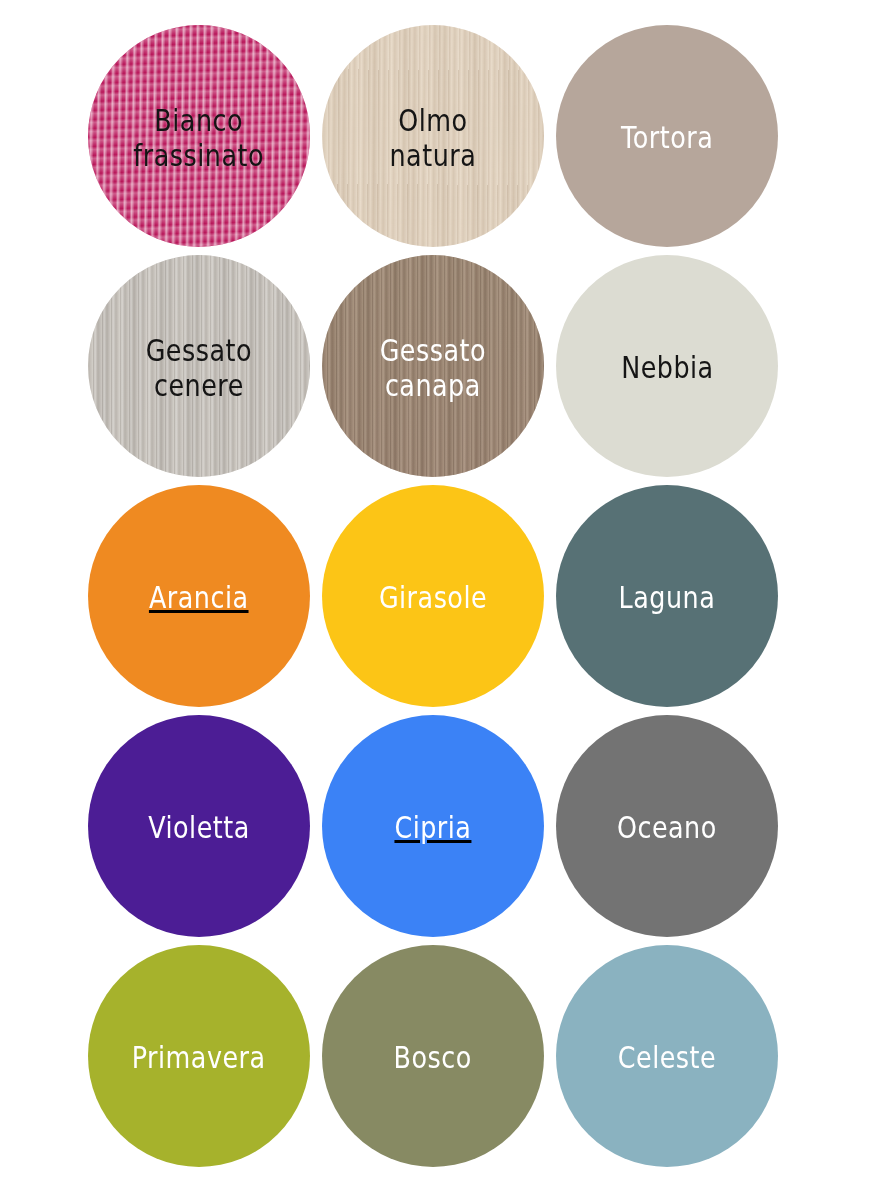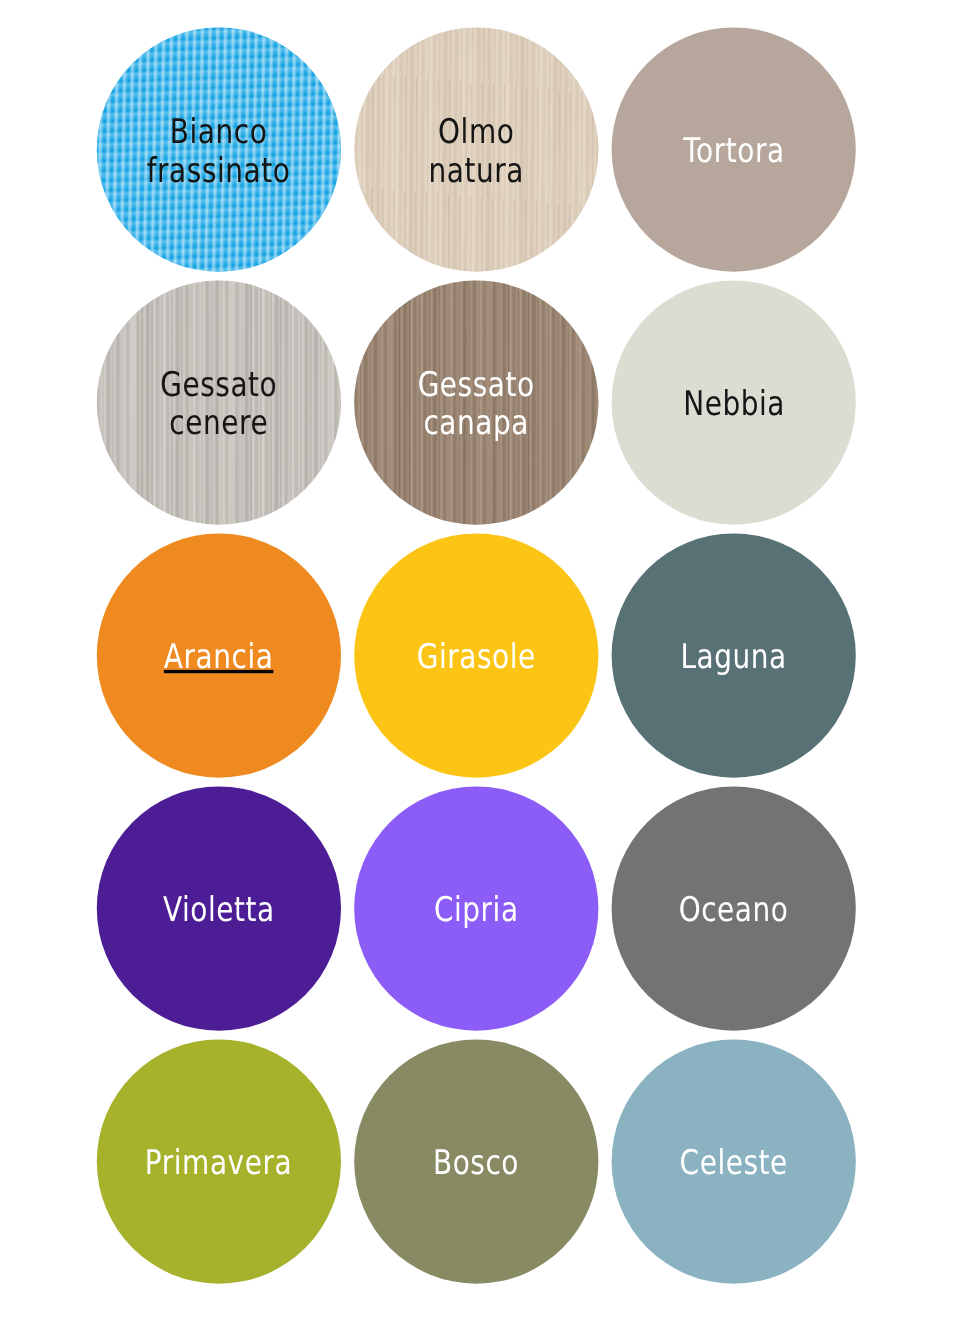--- a/index.html
+++ b/index.html
@@ -106,21 +106,21 @@
         rgba(78,58,40,0.15) 29px),
       linear-gradient(178deg,
         rgba(150,132,110,0.20) 0%, rgba(120,98,82,0.05) 48%,
         rgba(150,120,110,0.22) 100%);
   }
 </style>
 </head>
 <body style="background: rgb(255, 255, 255);">
 
 <div id="palette-grid">
-    <div class="swatch" style="background-color: #0ea5e9; align-items: center;">
+    <div class="swatch" style="background-color: #be185d; align-items: center;">
       <div class="swatch-texture tex-bianco"></div>
       <div class="swatch-label two-line" style="color: rgb(21, 21, 21);">Bianco
 frassinato</div>
     </div>
     <div class="swatch" style="background-color: rgb(227, 213, 195); justify-content: center;">
       <div class="swatch-texture tex-olmo"></div>
       <div class="swatch-label two-line" style="color: rgb(21, 21, 21);">Olmo
 natura</div>
     </div>
     <div class="swatch" style="background-color: rgb(182, 166, 155);">
@@ -144,21 +144,21 @@
     </div>
     <div class="swatch" style="background-color: rgb(252, 197, 22);">
       <div class="swatch-label" style="color: rgb(255, 255, 255);">Girasole</div>
     </div>
     <div class="swatch" style="background-color: rgb(87, 113, 117);">
       <div class="swatch-label" style="color: rgb(255, 255, 255);">Laguna</div>
     </div>
     <div class="swatch" style="background-color: #4c1d95;">
       <div class="swatch-label" style="color: rgb(255, 255, 255);">Violetta</div>
     </div>
-    <div class="swatch" style="background-color: #8b5cf6;">
+    <div class="swatch" style="background-color: #3b82f6; text-decoration: underline;">
       <div class="swatch-label" style="color: rgb(255, 255, 255);">Cipria</div>
     </div>
     <div class="swatch" style="background-color: #737373;">
       <div class="swatch-label" style="color: rgb(255, 255, 255);">Oceano</div>
     </div>
     <div class="swatch" style="background-color: rgb(166, 178, 44);">
       <div class="swatch-label" style="color: rgb(255, 255, 255);">Primavera</div>
     </div>
     <div class="swatch" style="background-color: rgb(135, 138, 99);">
       <div class="swatch-label" style="color: rgb(255, 255, 255);">Bosco</div>

